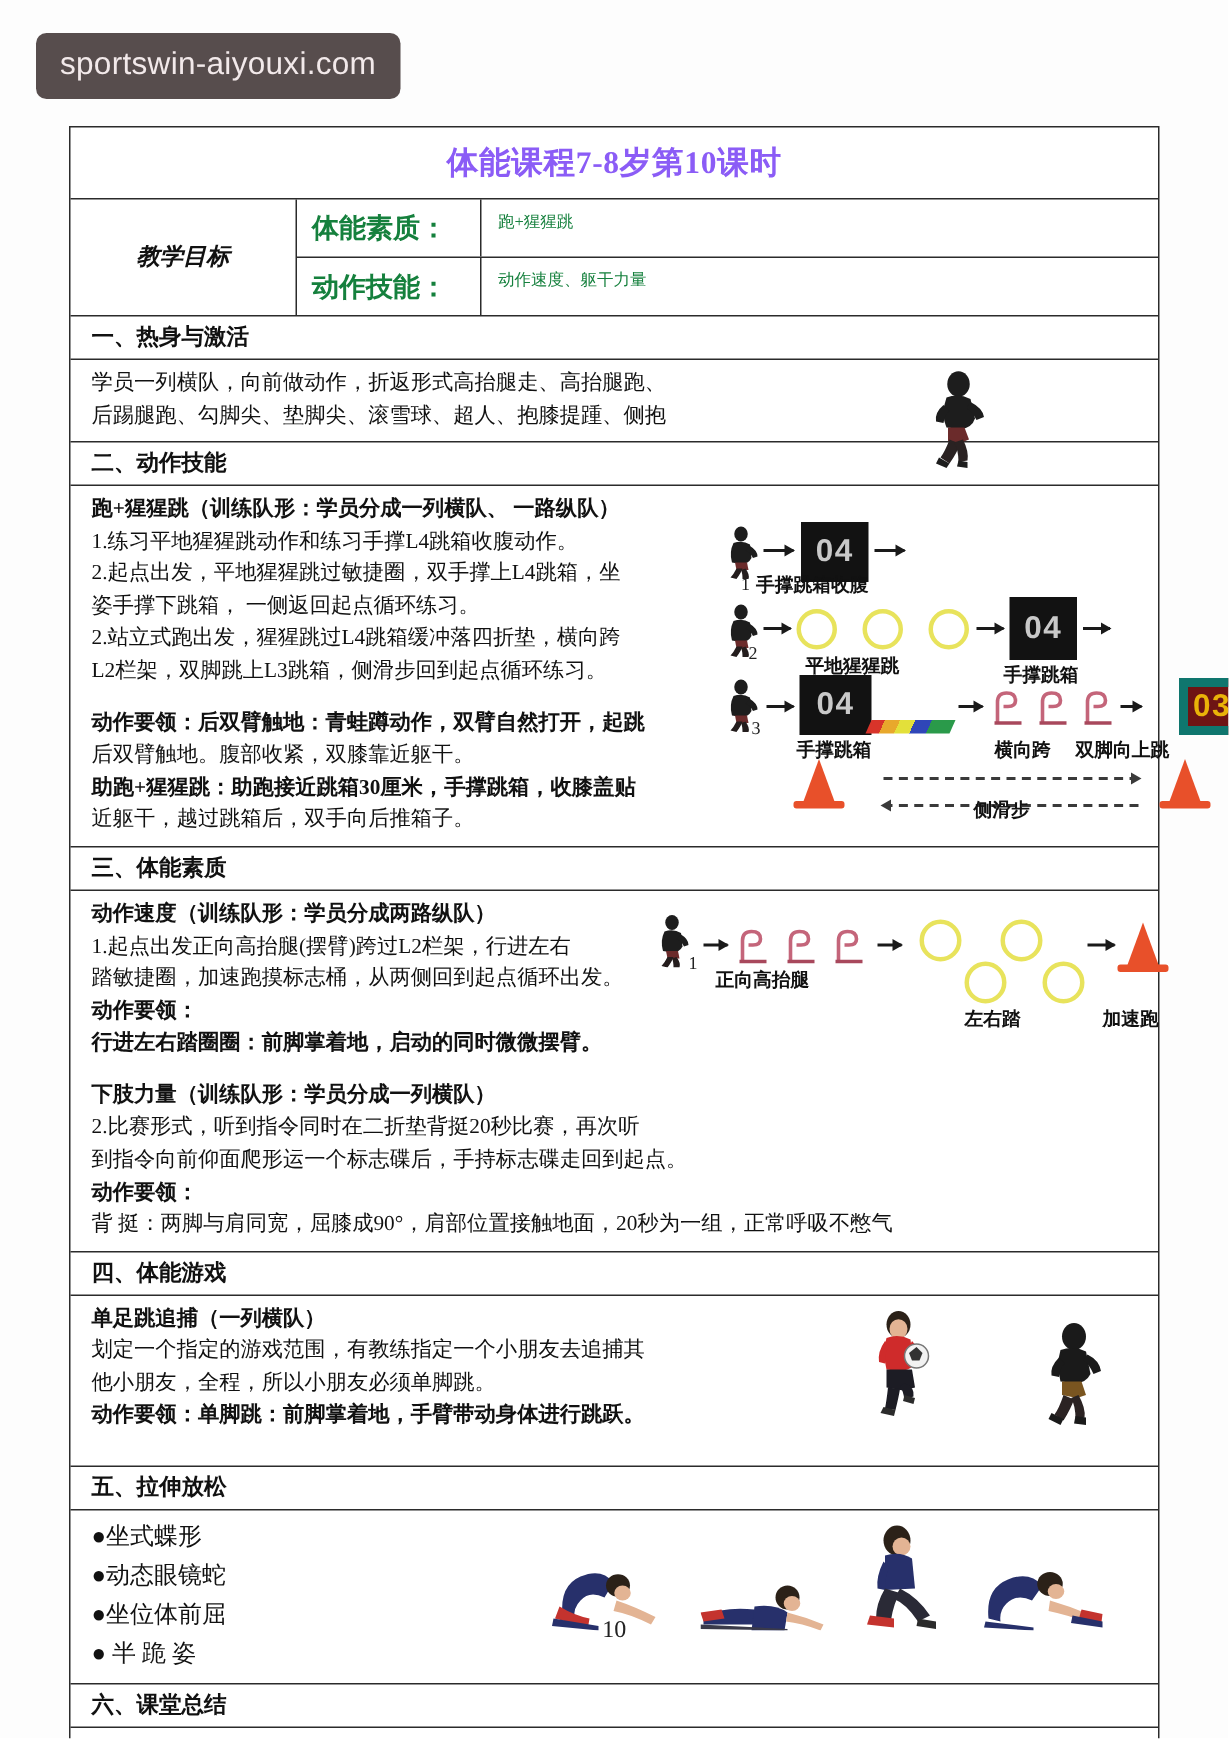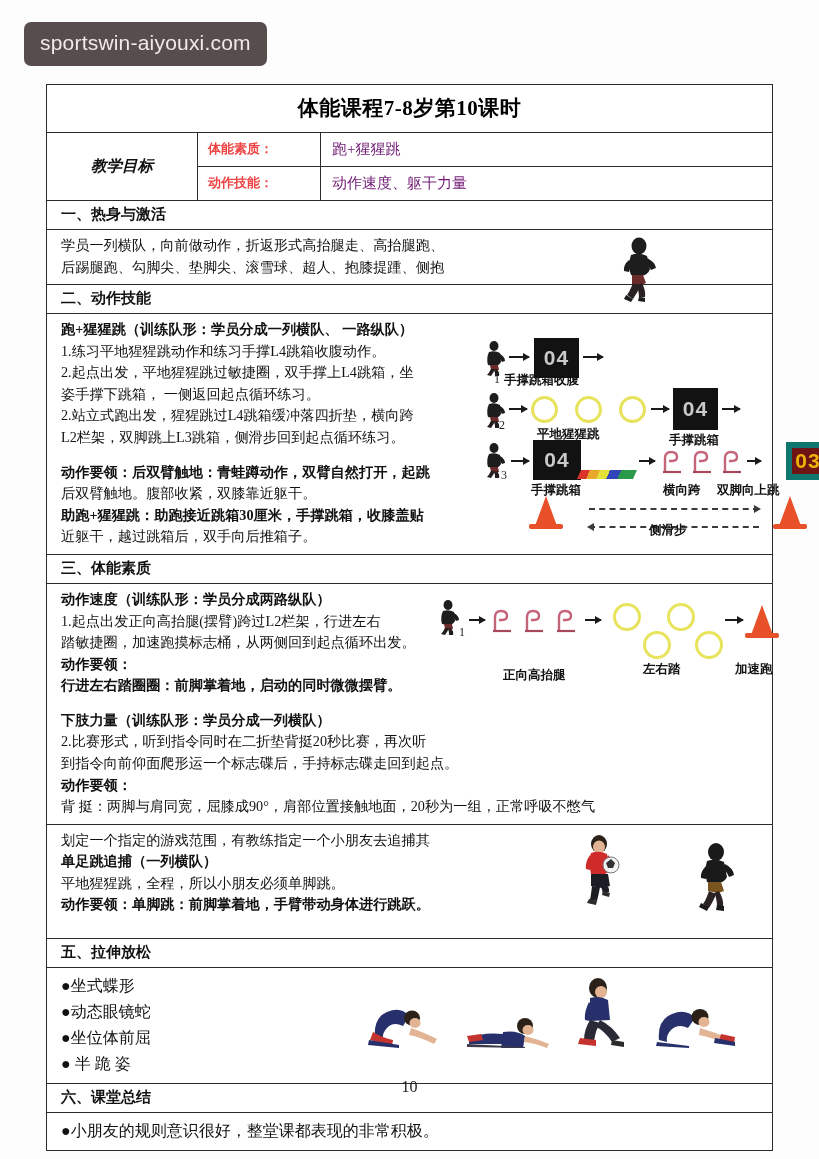--- a/index.html
+++ b/index.html
@@ -42,42 +42,42 @@
   .row { display: flex; border-bottom: 1.2px solid #2b2b2b; }
   .row:last-child { border-bottom: none; }
 
   .title-cell {
     width: 100%;
     text-align: center;
     font-size: 21px;
     font-weight: bold;
     padding: 9px 0 10px 0;
     letter-spacing: .5px;
-    color: #000000;
+    color: #8b5cf6;
   }
 
   
   .goal-label {
     width: 151px;
     display: flex; align-items: center; justify-content: center;
     font-size: 15.5px; font-weight: bold; color: #111;
     border-right: 1.2px solid #2b2b2b;
     font-style: italic;
   }
   .goal-right { flex: 1; }
   .goal-line { display: flex; border-bottom: 1.2px solid #2b2b2b; }
   .goal-line:last-child { border-bottom: none; }
   .goal-key {
     width: 123px;
-    font-size: 13px; font-weight: bold; color: #ef4444;
+    font-size: 18px; font-weight: bold; color: #15803d;
     padding: 7px 0 7px 10px;
     border-right: 1.2px solid #2b2b2b;
   }
   .goal-val {
-    flex: 1; font-size: 15px; color: #701a75;
+    flex: 1; font-size: 11px; color: #15803d;
     padding: 7px 0 7px 11px;
   }
 
   
   .sec-head {
     width: 100%;
     font-size: 15px; font-weight: bold; color: #111;
     padding: 4px 0 5px 14px;
   }
 
@@ -396,21 +396,21 @@
                 <path d="M6 26 L6 12 q0 -6 6 -6 q6 0 6 5 q0 4 -5 4 l-3 0" stroke="#c4657a" stroke-width="2.4" fill="none"></path>
                 <path d="M4 26 L22 26" stroke="#a8485c" stroke-width="2.2" fill="none"></path>
               </svg>
             </div>
             <div class="hurdle" style="left:116px; top:8px;">
               <svg width="28" height="28" viewBox="0 0 28 28">
                 <path d="M6 26 L6 12 q0 -6 6 -6 q6 0 6 5 q0 4 -5 4 l-3 0" stroke="#c4657a" stroke-width="2.4" fill="none"></path>
                 <path d="M4 26 L22 26" stroke="#a8485c" stroke-width="2.2" fill="none"></path>
               </svg>
             </div>
-            <div class="figlabel" style="left:66px; top:38px;margin-top:32px;">正向高抬腿</div>
+            <div class="figlabel" style="left:40px; top:38px;">正向高抬腿</div>
             <div class="arrow" style="left:148px; top:22px; width:16px;"></div>
 
             <div class="ring" style="left:176px; top:6px; width:28px; height:28px;"></div>
             <div class="ring" style="left:206px; top:34px; width:28px; height:28px;"></div>
             <div class="ring" style="left:230px; top:6px; width:28px; height:28px;"></div>
             <div class="ring" style="left:258px; top:34px; width:28px; height:28px;"></div>
             <div class="figlabel" style="left:206px; top:64px;">左右踏</div>
 
             <div class="arrow" style="left:288px; top:22px; width:18px;"></div>
             <div class="cone" style="left:314px; top:8px;"></div>
@@ -423,26 +423,29 @@
         <div>
           <div class="txt b">下肢力量（训练队形：学员分成一列横队）</div>
           <div class="txt">2.比赛形式，听到指令同时在二折垫背挺20秒比赛，再次听</div>
           <div class="txt">到指令向前仰面爬形运一个标志碟后，手持标志碟走回到起点。</div>
           <div class="txt b">动作要领：</div>
           <div class="txt">背 挺：两脚与肩同宽，屈膝成90°，肩部位置接触地面，20秒为一组，正常呼吸不憋气</div>
         </div>
       </div>
     </div>
 
+    <div class="row">
+      <div class="sec-head">四、体能游戏</div>
+    </div>
 
     <div class="row">
       <div class="body-cell" style="padding-bottom:22px;">
+        <div class="txt b">单足跳追捕（一列横队）</div>
         <div class="txt">划定一个指定的游戏范围，有教练指定一个小朋友去追捕其</div>
-        <div class="txt b">单足跳追捕（一列横队）</div>
-        <div class="txt">平地猩猩跳，全程，所以小朋友必须单脚跳。</div>
+        <div class="txt">他小朋友，全程，所以小朋友必须单脚跳。</div>
         <div class="txt b">动作要领：单脚跳：前脚掌着地，手臂带动身体进行跳跃。</div>
 
         <div class="photo" style="left:530px; top:8px;">
           <svg width="52" height="72" viewBox="0 0 52 72">
             <ellipse cx="22" cy="11" rx="8" ry="9" fill="#2b2118"></ellipse>
             <ellipse cx="22" cy="14" rx="6" ry="6.5" fill="#e3b494"></ellipse>
             <path d="M14 20 q8 -3 16 1 l2 17 q-3 4 -10 4 l-8 -1 q-3 -12 0 -21z" fill="#cf2b2b"></path>
             <path d="M13 22 q-5 7 -4 14 l4 1 q0 -8 3 -12z" fill="#cf2b2b"></path>
             <path d="M31 22 q6 6 6 12 l-4 2 q-1 -7 -4 -10z" fill="#cf2b2b"></path>
             <circle cx="34" cy="32" r="8" fill="#f2f2f2" stroke="#777" stroke-width="1"></circle>

